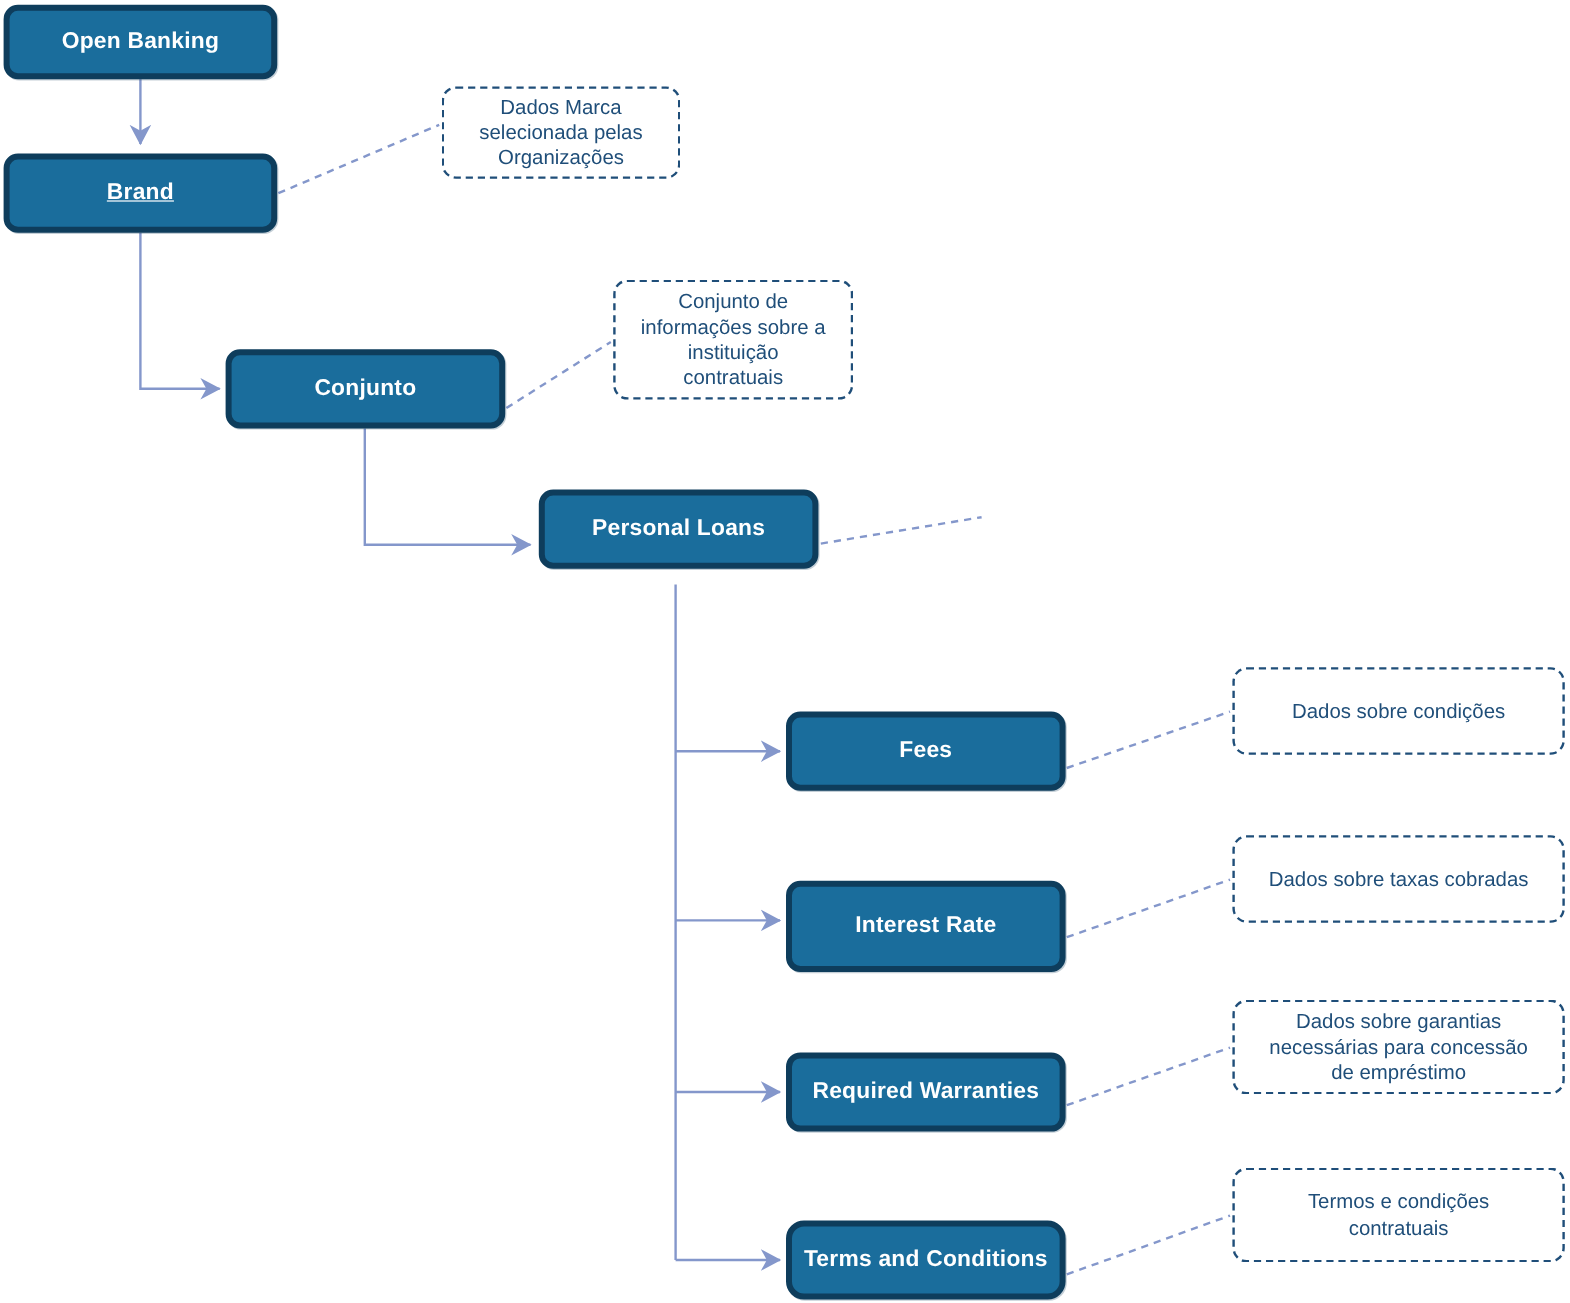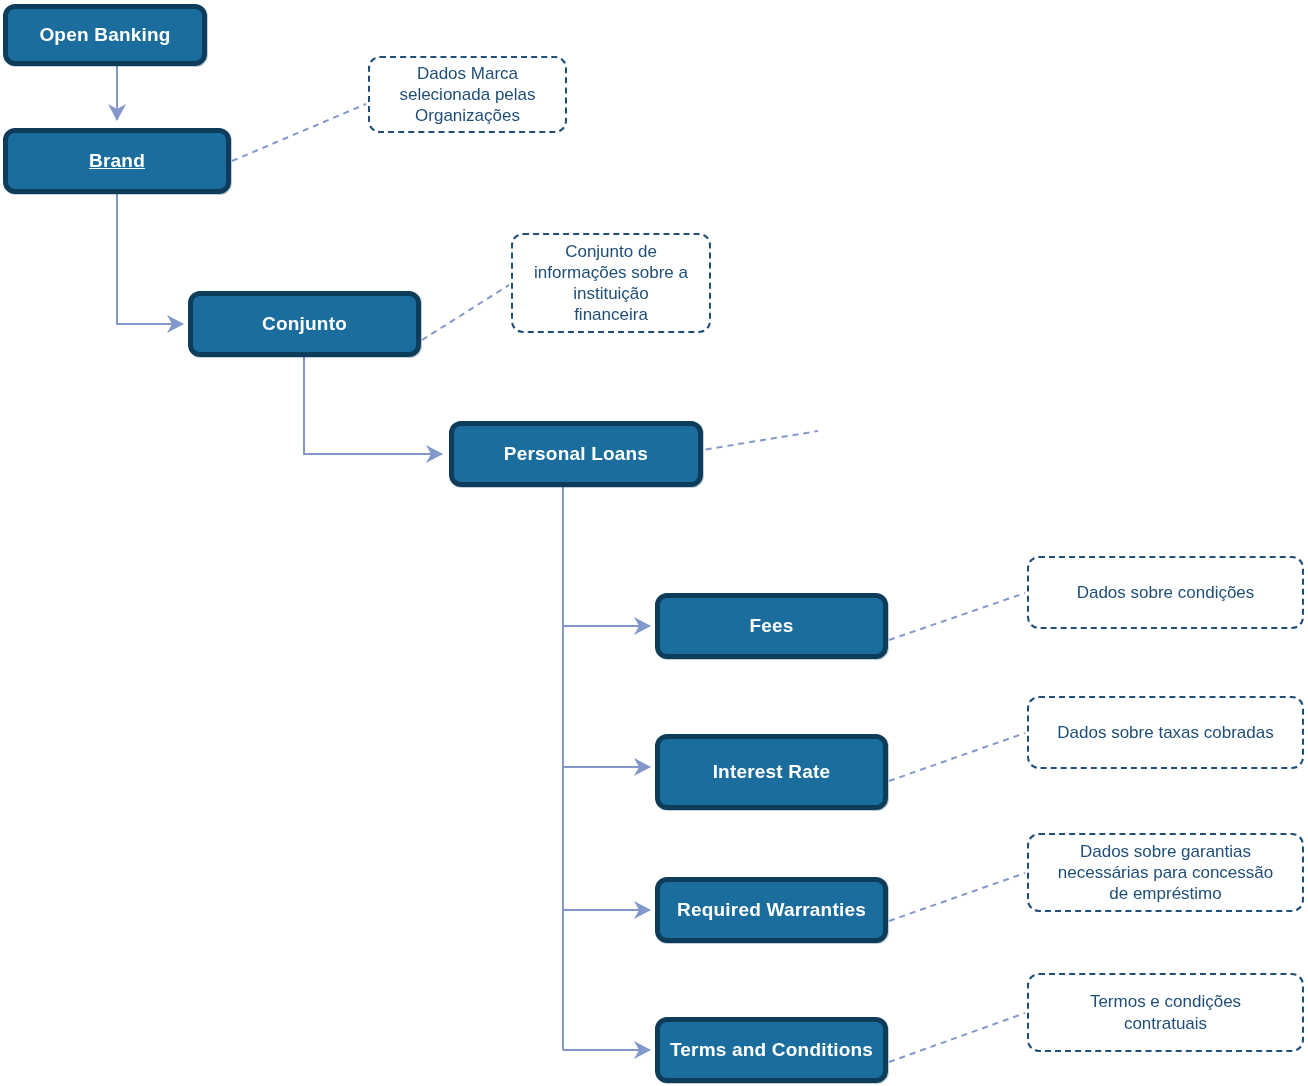--- a/index.html
+++ b/index.html
@@ -95,44 +95,44 @@
 
     <path class="connector dashed" d="M232 161 L366 104"></path>
     <path class="connector dashed" d="M422 340 L509 285"></path>
     <path class="connector dashed" d="M684 453 L818 431"></path>
     <path class="connector dashed" d="M889 640 L1025 593"></path>
     <path class="connector dashed" d="M889 781 L1025 733"></path>
     <path class="connector dashed" d="M889 921 L1025 873"></path>
     <path class="connector dashed" d="M889 1062 L1025 1013"></path>
   </svg>
 
-  <div class="node" style="left:3px; top:4px; width:204px; height:62px;">Open Banking</div>
+  <div class="node" style="left:3px; top:4px; width:228px; height:62px;">Open Banking</div>
 
   <div class="node" style="left:3px; top:128px; width:228px; height:66px;text-decoration:underline;">Brand</div>
 
   <div class="node" style="left:188px; top:291px; width:233px; height:66px;">Conjunto</div>
 
-  <div class="node" style="left:449px; top:421px; width:254px; height:66px;">Personal Loans</div>
+  <div class="node" style="left:449px; top:408px; width:233px; height:66px;">Personal Loans</div>
 
   <div class="node" style="left:655px; top:593px; width:233px; height:66px;">Fees</div>
 
   <div class="node" style="left:655px; top:734px; width:233px; height:76px;">Interest Rate</div>
 
   <div class="node" style="left:655px; top:877px; width:233px; height:66px;">Required Warranties</div>
 
-  <div class="node" style="left:655px; top:1017px; width:233px; height:66px;">Terms and Conditions</div>
+  <div class="node" style="left:655px; top:1017px; width:233px; height:66px;border-radius:15px;">Terms and Conditions</div>
 
-  <div class="annotation" style="left:368px; top:56px; width:199px; height:77px;">Dados Marca
+  <div class="annotation" style="left:368px; top:72px; width:199px; height:77px;">Dados Marca
 selecionada pelas
 Organizações</div>
 
   <div class="annotation" style="left:511px; top:233px; width:200px; height:100px;">Conjunto de
 informações sobre a
 instituição
-financeira</div>
+contratuais</div>
 
 
   <div class="annotation" style="left:1027px; top:556px; width:277px; height:73px;">Dados sobre condições</div>
 
   <div class="annotation" style="left:1027px; top:696px; width:277px; height:73px;">Dados sobre taxas cobradas</div>
 
   <div class="annotation" style="left:1027px; top:833px; width:277px; height:79px;">Dados sobre garantias
 necessárias para concessão
 de empréstimo</div>
 

